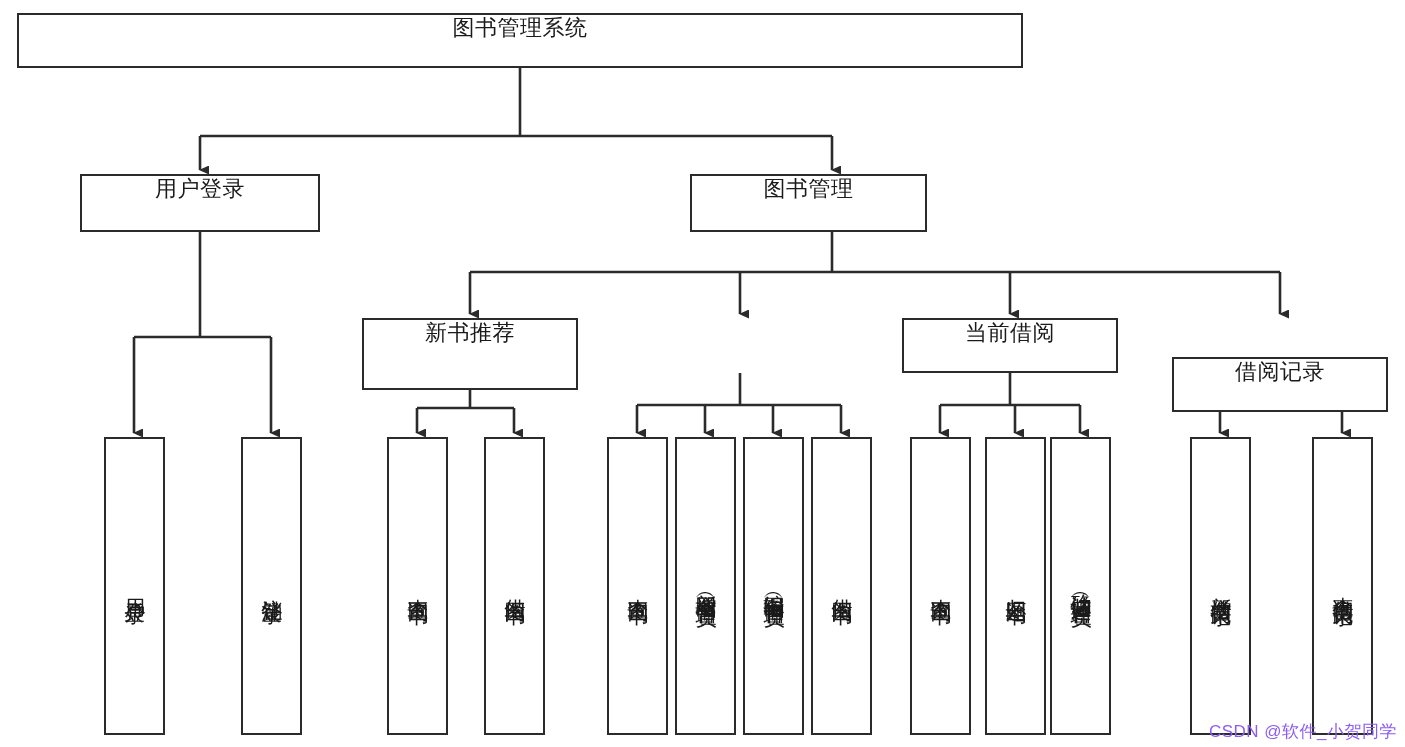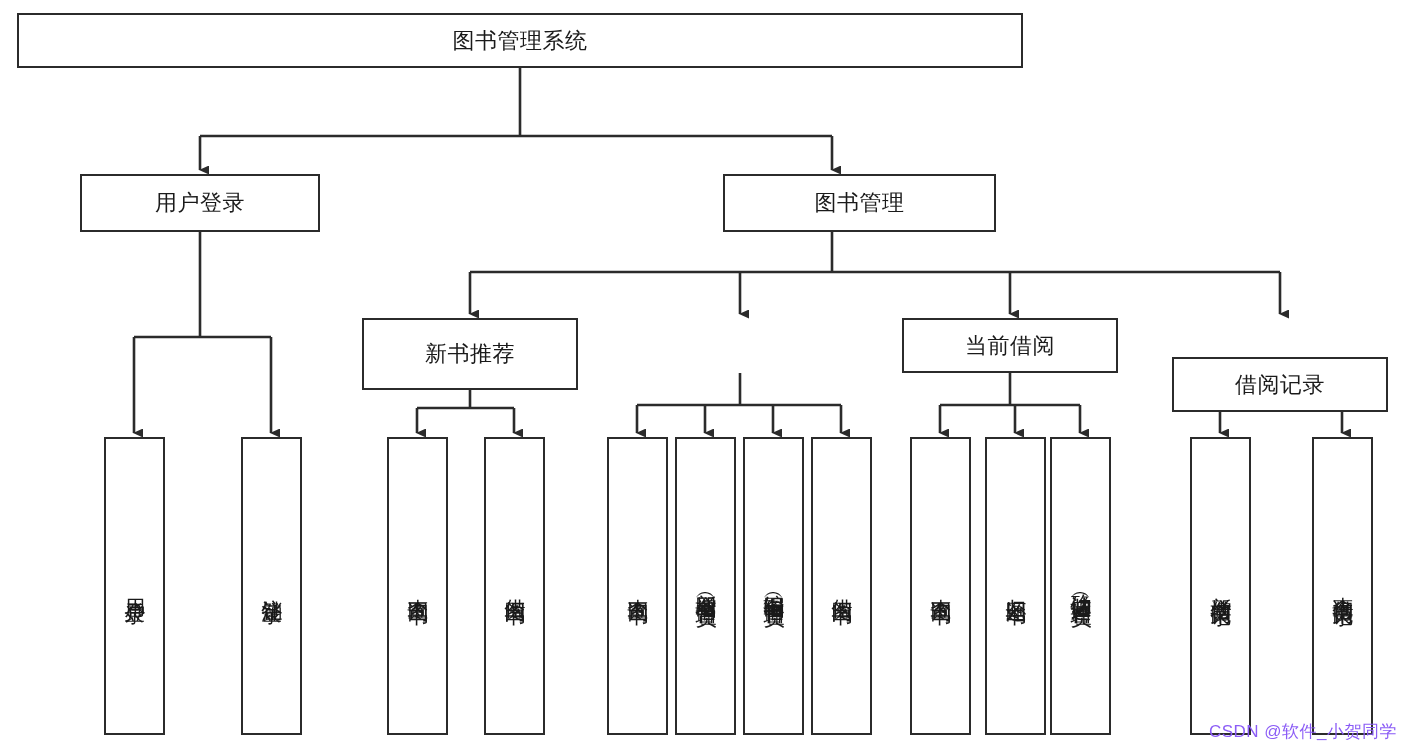--- a/index.html
+++ b/index.html
@@ -24,21 +24,20 @@
     top: 0;
     width: 1405px;
     height: 747px;
   }
   .node-box {
     position: absolute;
     box-sizing: border-box;
     background: #ffffff;
     border: 2.5px solid #2b2b2b;
     display: flex;
-    align-items: center;
     justify-content: center;
     overflow: hidden;
   }
   .node-label {
     color: #1a1a1a;
     font-size: 21px;
     line-height: 1.18;
     letter-spacing: 0.5px;
     white-space: nowrap;
     text-align: center;
@@ -120,21 +119,21 @@
     </g>
   </svg>
 
   <div class="node-box root" style="left:17px; top:13px; width:1006px; height:55px;">
     <span class="node-label">图书管理系统</span>
   </div>
 
   <div class="node-box level2" style="left:80px; top:174px; width:240px; height:58px;">
     <span class="node-label">用户登录</span>
   </div>
-  <div class="node-box level2" style="left:723px; top:174px; width:273px; height:58px;">
+  <div class="node-box level2" style="left:690px; top:174px; width:237px; height:58px;">
     <span class="node-label">图书管理</span>
   </div>
 
   <div class="node-box level3" style="left:362px; top:318px; width:216px; height:72px;">
     <span class="node-label">新书推荐</span>
   </div>
   <div class="node-box level3" style="left:902px; top:318px; width:216px; height:55px;">
     <span class="node-label">当前借阅</span>
   </div>
   <div class="node-box level3" style="left:1172px; top:318px; width:216px; height:55px;margin-top:39px;">

